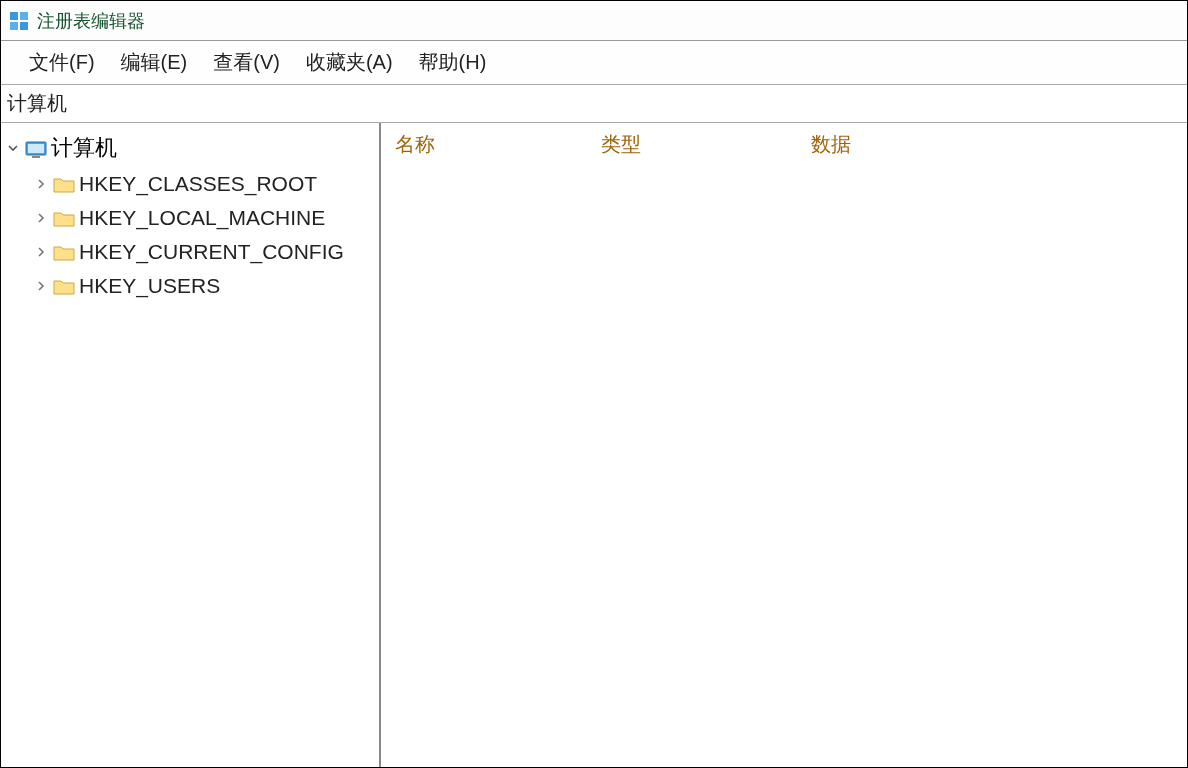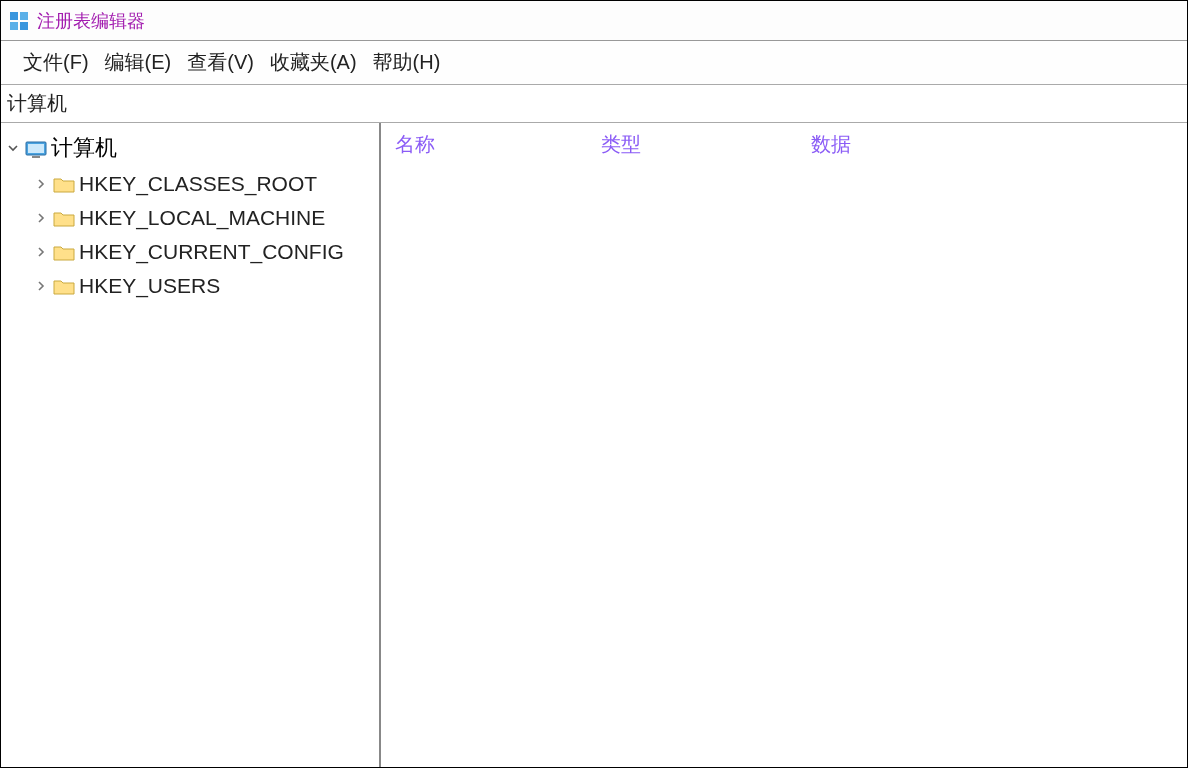--- a/index.html
+++ b/index.html
@@ -28,28 +28,28 @@
     .app-icon {
       width: 20px;
       height: 20px;
       margin-right: 8px;
       display: inline-flex;
       align-items: center;
       justify-content: center;
     }
     .app-title {
       font-size: 18px;
-      color: #a21caf;
+      color: #14532d;
     }
     .menubar {
       height: 44px;
       display: flex;
       align-items: center;
-      padding: 0 18px;
-      gap: 8px;
+      padding: 0 24px;
+      gap: 18px;
       border-bottom: 1px solid #aaa;
       background: #fefefe;
     }
     .menu-item {
       font-size: 20px;
       color: #222;
       cursor: pointer;
       padding: 4px 4px;
     }
     .address-bar {
@@ -121,21 +121,21 @@
     .list-panel {
       flex: 1;
       overflow: auto;
       background: #fff;
     }
     .list-header {
       display: flex;
       height: 42px;
       align-items: center;
       font-size: 20px;
-      color: #8b5cf6;
+      color: #a16207;
     }
     .col-name {
       width: 220px;
       padding-left: 14px;
       cursor: pointer;
     }
     .col-type {
       width: 210px;
       padding-left: 0;
       cursor: pointer;

